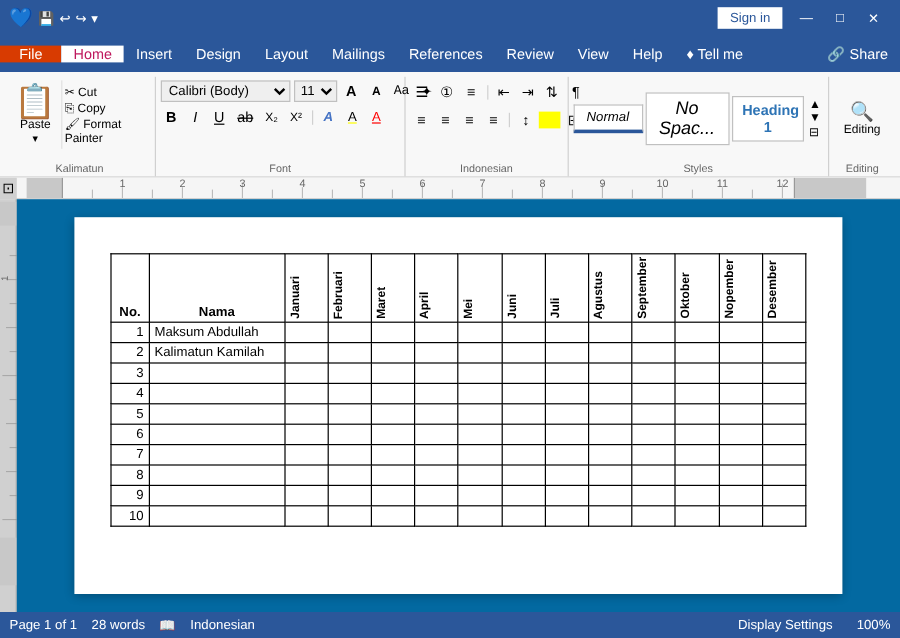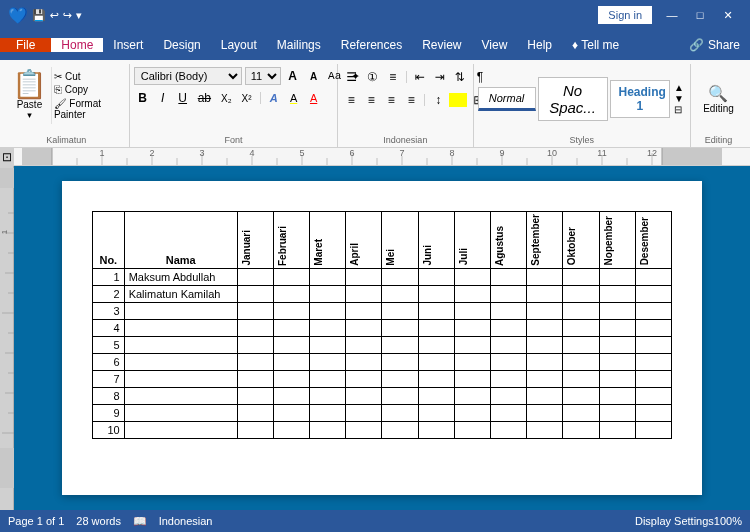--- a/index.html
+++ b/index.html
@@ -132,21 +132,21 @@
     .data-row td { height: 16px; }
     .data-row .no-cell { text-align: right; padding-right: 4px; }
 
     
     #status-bar {
       height: 22px; background: #2b579a; color: white;
       display: flex; align-items: center; justify-content: space-between;
       padding: 0 8px; font-size: 11px;
     }
     .status-left { display: flex; align-items: center; gap: 12px; }
-    .status-right { display: flex; align-items: center; gap: 0; }
+    .status-right { display: flex; align-items: center; gap: 20px; }
 
     
     #left-ruler {
       width: 14px; background: #d0d0d0; border-right: 1px solid #b0b0b0;
       display: flex; flex-direction: column; align-items: center;
       font-size: 8px; color: #888; padding-top: 2px;
     }
 
     .main-content {
       display: flex;

